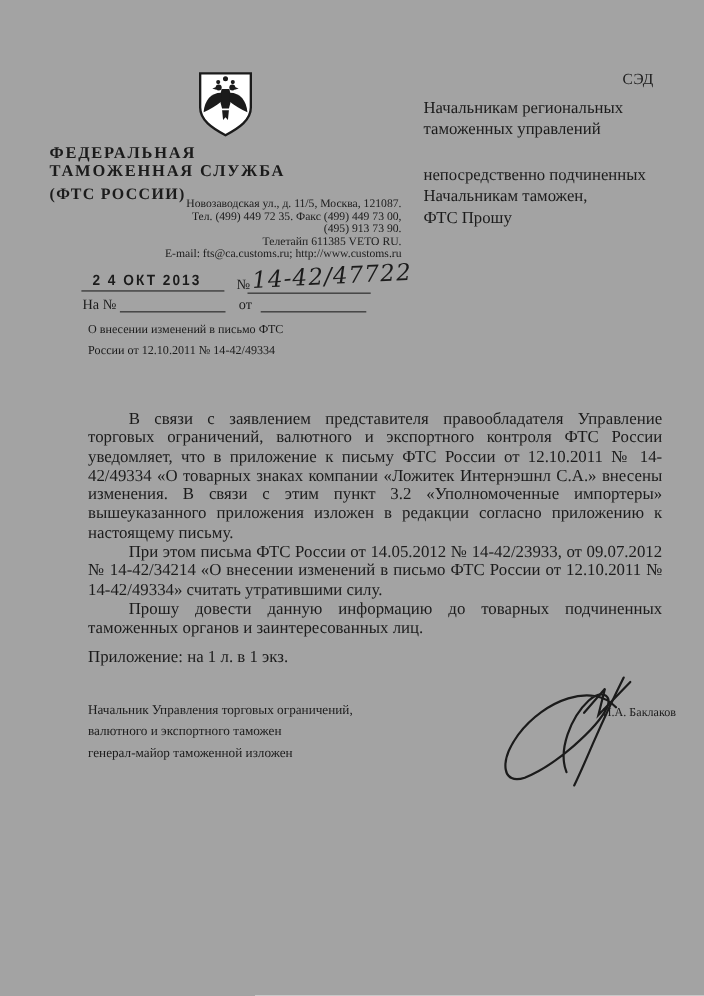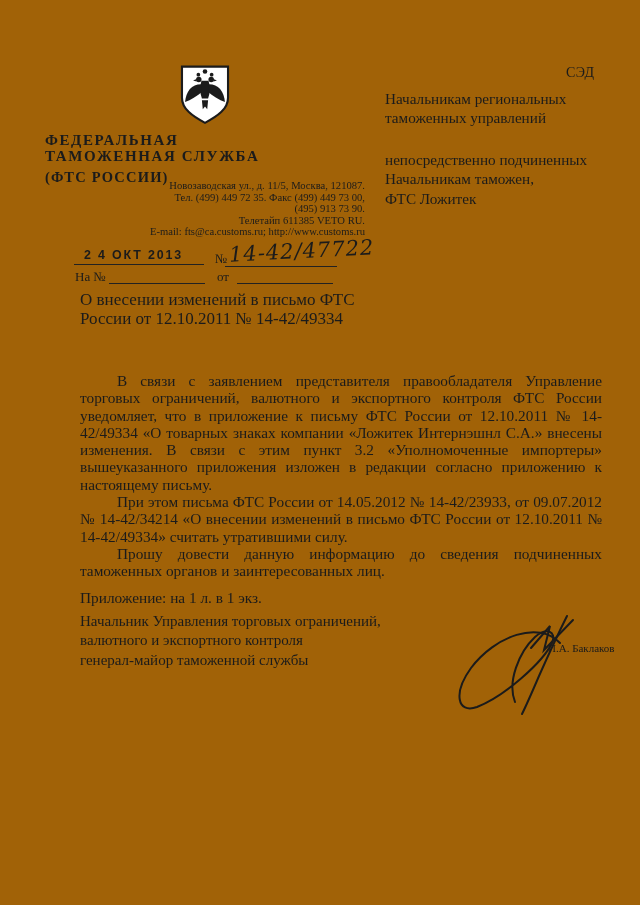--- a/index.html
+++ b/index.html
@@ -1,20 +1,20 @@
 <!DOCTYPE html>
 <html><head>
 <meta charset="utf-8">
 <style>
   html,body{margin:0;padding:0;background:#e8e8e8;}
   .page{
     position:relative;
     width:640px;height:905px;
     margin:0 auto;
-    background:#a16207;
+    background:#a3a3a3;
     font-family:"Liberation Serif", serif;
     color:#1b1b1b;
     overflow:hidden;
   }
   
   .org-block{position:absolute;left:45px;top:64px;width:320px;text-align:left;}
   .emblem{width:54px;height:62px;margin:0 auto 6px auto;display:block;}
   .org-line{font-weight:bold;font-size:15px;line-height:16px;letter-spacing:1.6px;}
   .org-abbr{font-weight:bold;font-size:14.5px;letter-spacing:1.2px;margin-top:5px;}
   .addr-block{position:absolute;left:45px;top:180px;width:320px;text-align:right;
@@ -29,32 +29,32 @@
   .outgoing-number{position:absolute;left:229px;top:239px;
     font-family:"DejaVu Serif", serif;font-style:italic;
     font-size:21px;transform:rotate(-3deg);letter-spacing:1px;}
   .rule-num{left:225px;top:253px;width:112px;height:13px;}
   .reply-label{position:absolute;left:75px;top:269px;font-size:13px;}
   .rule-reply1{left:109px;top:270px;width:96px;height:13px;}
   .reply-from{position:absolute;left:217px;top:269px;font-size:13px;}
   .rule-reply2{left:237px;top:270px;width:96px;height:13px;}
   
   .subject{position:absolute;left:80px;top:291px;width:300px;
-    font-size:17px;line-height:18.6px;}
+    font-size:11px;line-height:18.6px;}
   
   .sed{position:absolute;left:566px;top:65px;font-size:14px;letter-spacing:.5px;}
   .recipients-1{position:absolute;left:385px;top:89px;font-size:15.2px;line-height:19.4px;}
   .recipients-2{position:absolute;left:385px;top:150px;font-size:15.2px;line-height:19.4px;}
   
   .body-block{position:absolute;left:80px;top:372px;width:522px;}
   .body-block p{margin:0;font-size:15.3px;line-height:17.3px;
     text-align:justify;text-indent:37px;}
   .attachment{position:absolute;left:80px;top:589px;font-size:15.3px;}
   
-  .sig-titles{position:absolute;left:80px;top:612px;font-size:15px;line-height:19.3px;}
+  .sig-titles{position:absolute;left:80px;top:636px;font-size:12px;line-height:19.3px;}
   .sig-svg{position:absolute;left:447px;top:610px;width:150px;height:112px;}
   .signer-name{position:absolute;left:502px;top:642px;font-size:11px;margin-left:46px;}
 </style>
 </head>
 <body>
 
 <div class="page">
 
   <div class="sed">СЭД</div>
 
@@ -103,34 +103,34 @@
     <div>России от 12.10.2011 № 14-42/49334</div>
   </div>
 
   <div class="recipients-1">
     <div>Начальникам региональных</div>
     <div>таможенных управлений</div>
   </div>
   <div class="recipients-2">
     <div>непосредственно подчиненных</div>
     <div>Начальникам таможен,</div>
-    <div>ФТС Ложитек</div>
+    <div>ФТС Прошу</div>
   </div>
 
   <div class="body-block">
     <p>В связи с заявлением представителя правообладателя Управление торговых ограничений, валютного и экспортного контроля ФТС России уведомляет, что в приложение к письму ФТС России от 12.10.2011 № 14-42/49334 «О товарных знаках компании «Ложитек Интернэшнл С.А.» внесены изменения. В связи с этим пункт 3.2 «Уполномоченные импортеры» вышеуказанного приложения изложен в редакции согласно приложению к настоящему письму.</p>
     <p>При этом письма ФТС России от 14.05.2012 № 14-42/23933, от 09.07.2012 № 14-42/34214 «О внесении изменений в письмо ФТС России от 12.10.2011 № 14-42/49334» считать утратившими силу.</p>
-    <p>Прошу довести данную информацию до сведения подчиненных таможенных органов и заинтересованных лиц.</p>
+    <p>Прошу довести данную информацию до товарных подчиненных таможенных органов и заинтересованных лиц.</p>
   </div>
   <div class="attachment">Приложение: на 1 л. в 1 экз.</div>
 
   <div class="sig-titles">
     <div>Начальник Управления торговых ограничений,</div>
-    <div>валютного и экспортного контроля</div>
-    <div>генерал-майор таможенной службы</div>
+    <div>валютного и экспортного таможен</div>
+    <div>генерал-майор таможенной изложен</div>
   </div>
 
   <svg class="sig-svg" viewBox="0 0 150 112" aria-hidden="true">
     <g fill="none" stroke="#1b1b1b" stroke-width="2" stroke-linecap="round">
       <path d="M113,33 C92,10 48,26 24,58 C6,83 10,104 30,97 C58,86 96,52 105,33 C110,21 99,17 88,27 C72,42 60,72 68,92"></path>
       <path d="M120,6 C110,26 100,48 92,66 C86,80 80,94 75,104"></path>
       <path d="M84,38 L103,16 L97,40 L126,10"></path>
     </g>
   </svg>
   <div class="signer-name">П.А. Баклаков</div>

